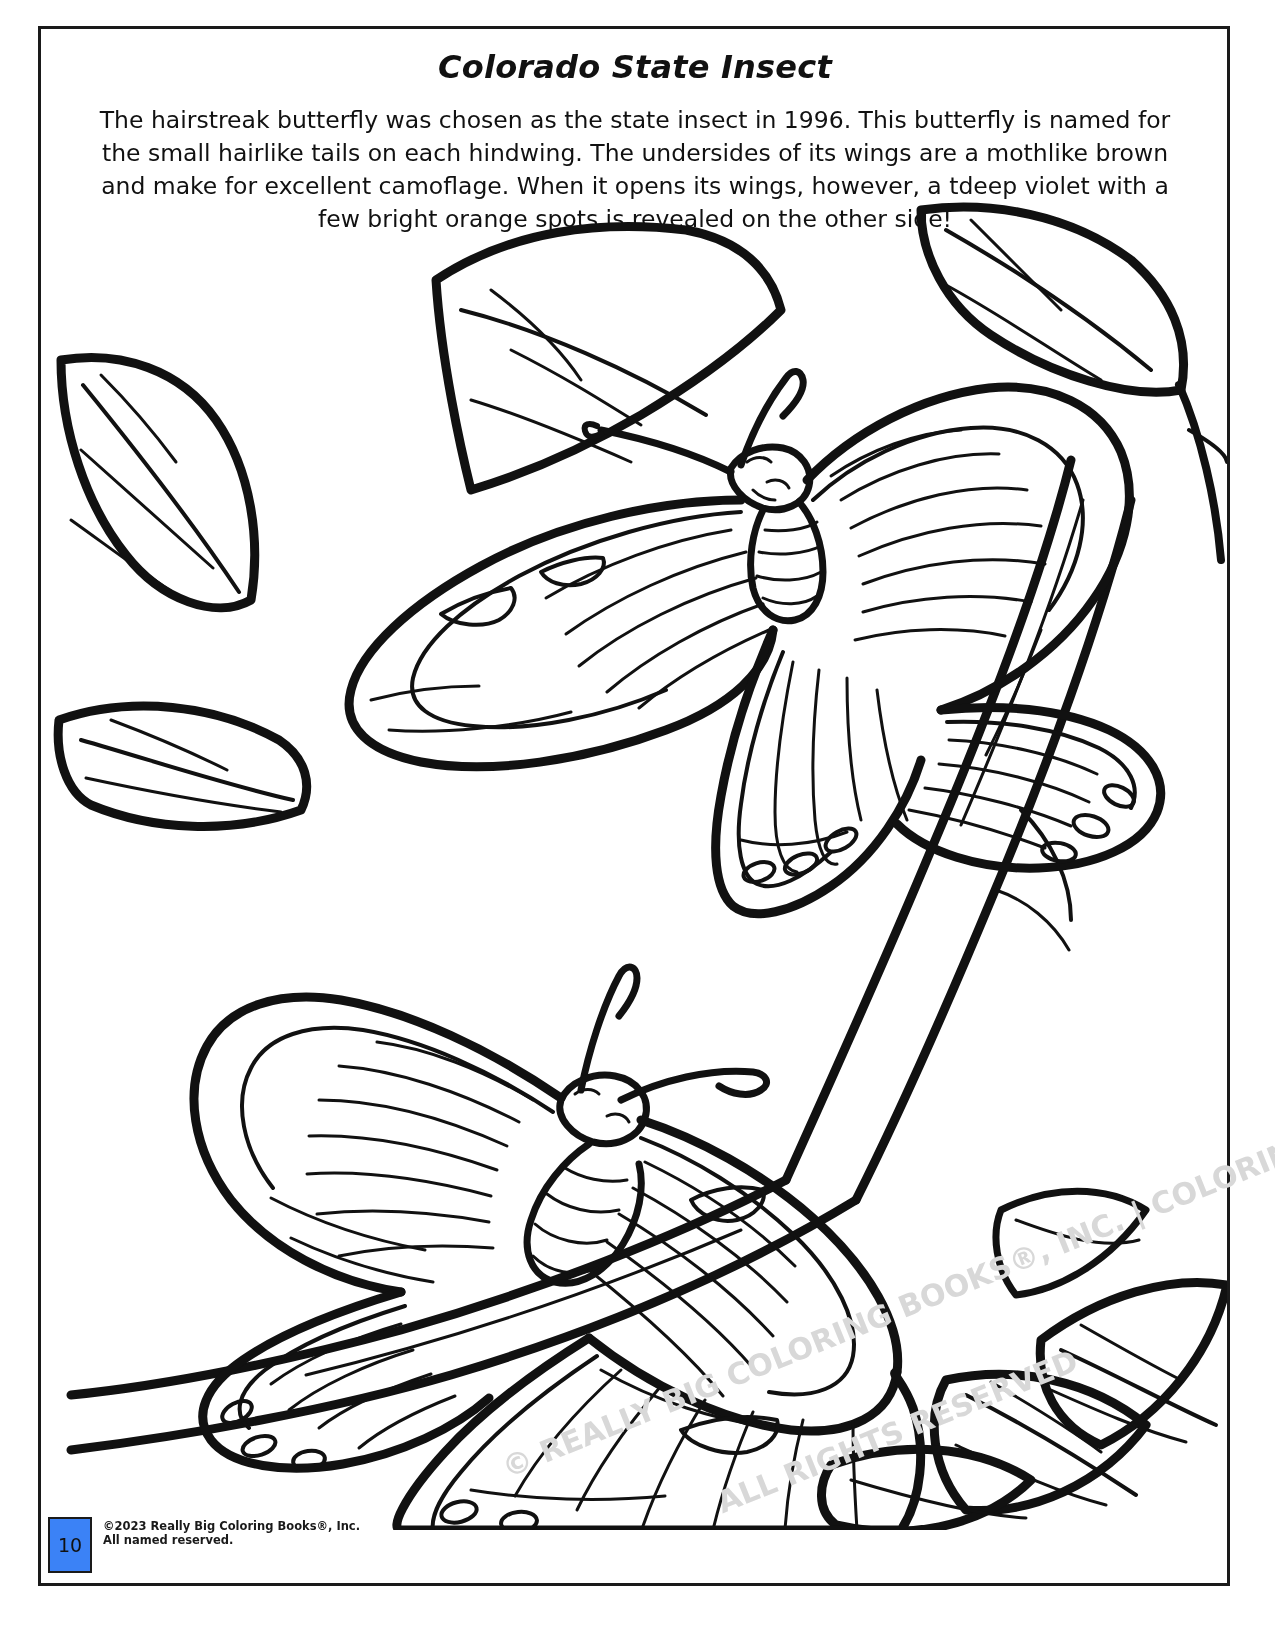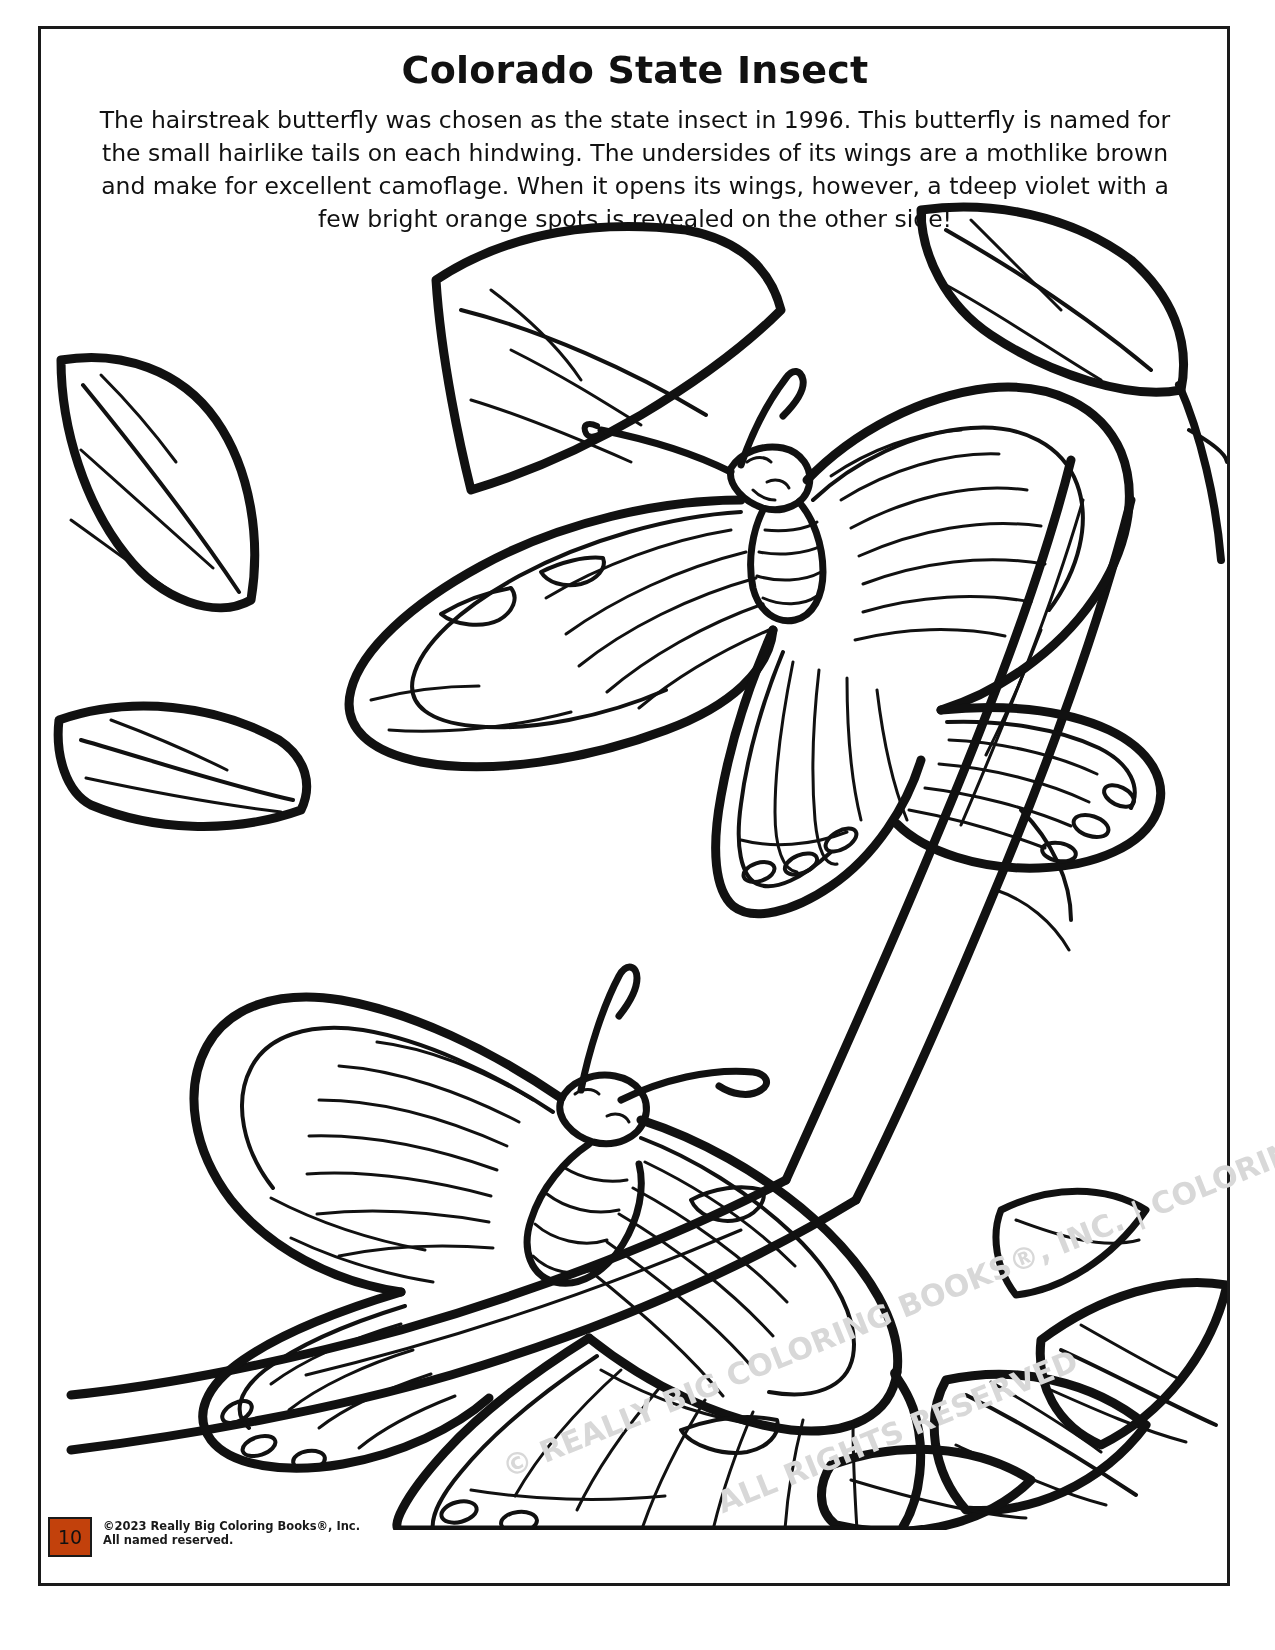--- a/index.html
+++ b/index.html
@@ -36,23 +36,24 @@
   }
 
   .page-title {
     position: absolute;
     left: 70px;
     top: 48px;
     width: 1130px;
     text-align: center;
     font-family: "DejaVu Sans", sans-serif;
     font-weight: bold;
-    font-size: 38px;
+    font-size: 32px;
     letter-spacing: 0.2px;
     color: #111111;
+    font-style: italic;
   }
 
   .page-body-text {
     position: absolute;
     left: 82px;
     top: 104px;
     width: 1106px;
     text-align: center;
     font-family: "DejaVu Sans", sans-serif;
     font-size: 23.5px;
@@ -69,27 +70,27 @@
     overflow: hidden;
   }
   .art-area svg { display: block; }
 
   
   .page-number-box {
     position: absolute;
     left: 48px;
     top: 1517px;
     width: 44px;
-    height: 40px;
+    height: 56px;
     border: 2px solid #1a1a1a;
     box-sizing: border-box;
     display: flex;
     align-items: center;
     justify-content: center;
-    background: #c2410c;
+    background: #3b82f6;
   }
   .page-number-box span {
     font-family: "DejaVu Sans", sans-serif;
     font-size: 19px;
     color: #111111;
   }
   .copyright {
     position: absolute;
     left: 103px;
     top: 1519px;

